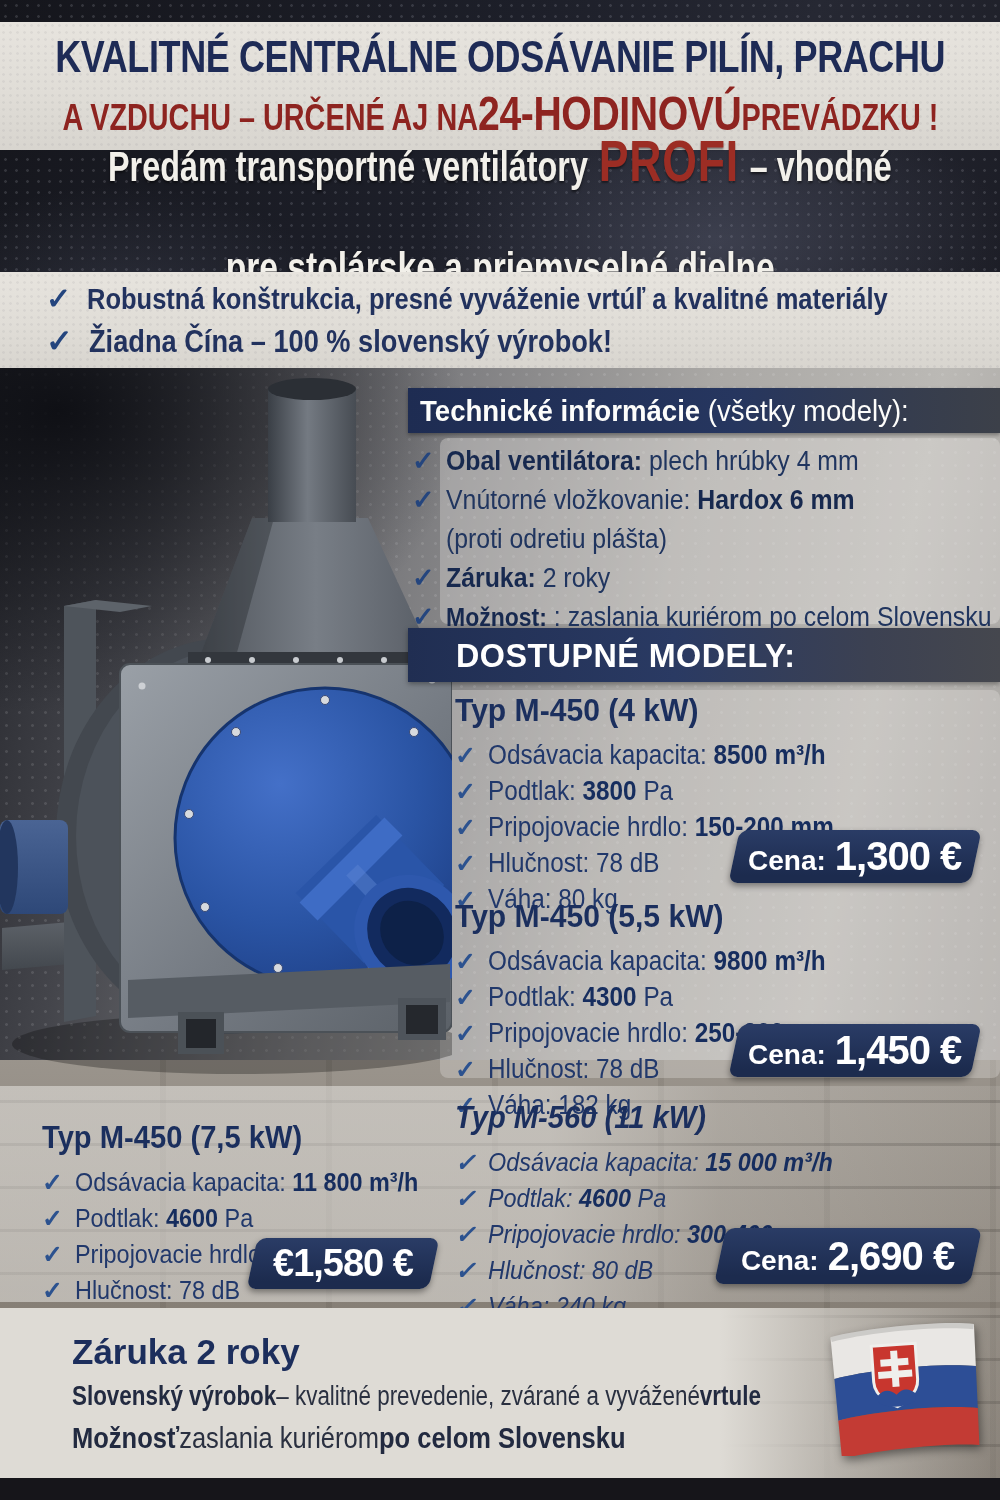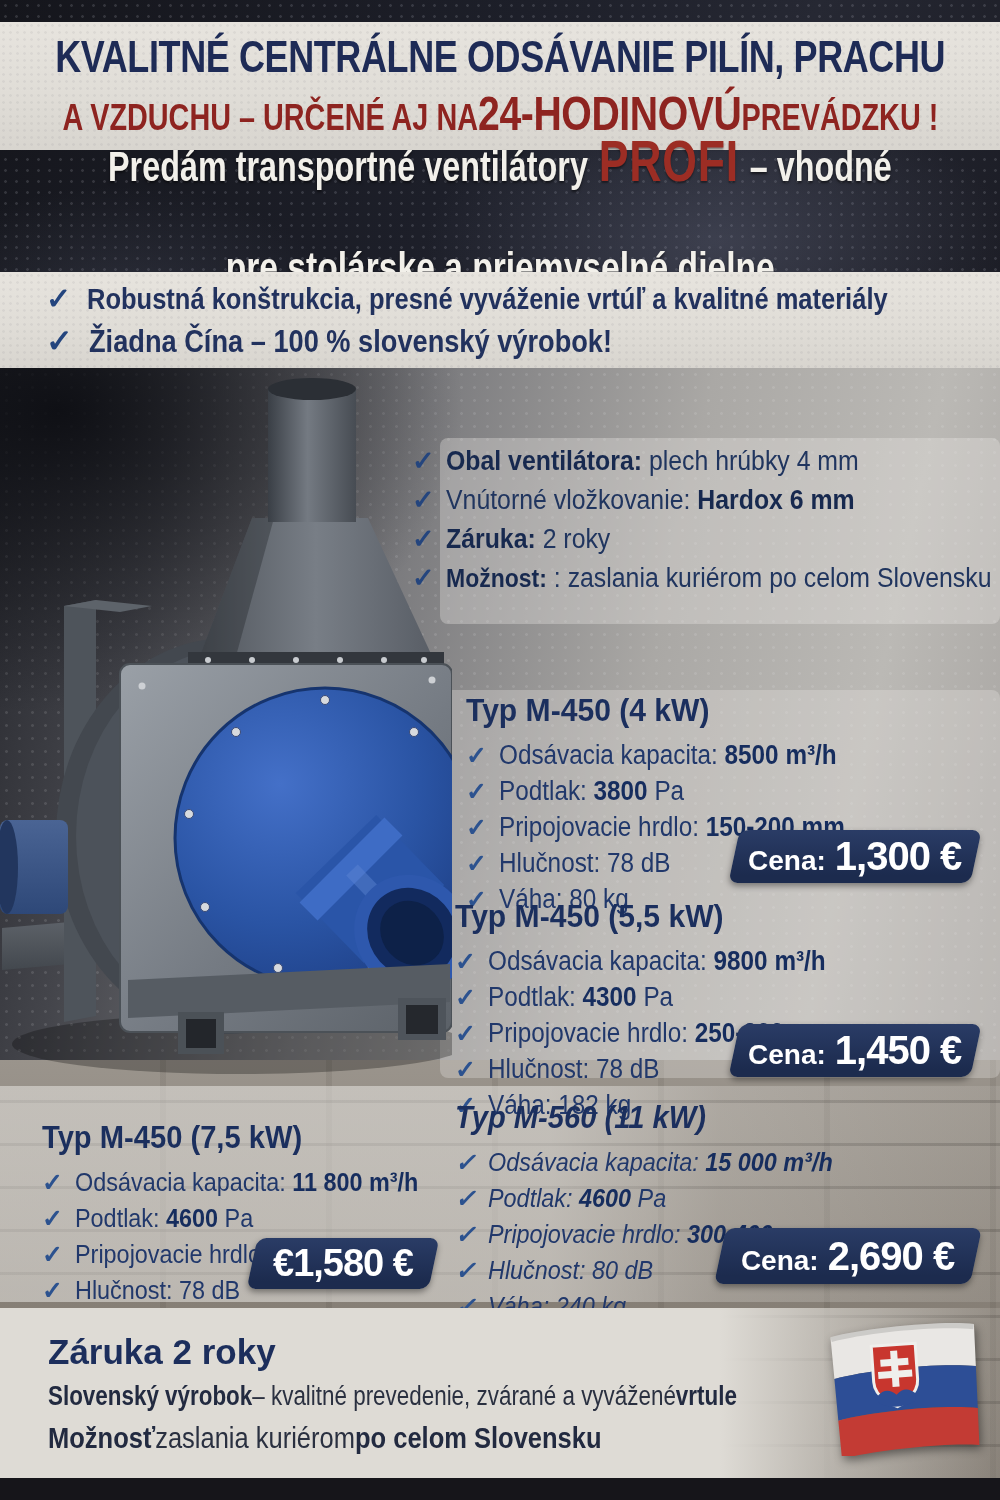--- a/index.html
+++ b/index.html
@@ -75,21 +75,21 @@
     background:linear-gradient(90deg,#202e52 0%,#2a3a63 45%,#3c4152 78%,#45474e 100%);
     display:flex;align-items:center;padding-left:48px;color:#fff;box-shadow:0 2px 5px rgba(0,0,0,.35);}
   .models-bar .in{font-size:34px;font-weight:bold;letter-spacing:.5px;transform:scaleX(.95);transform-origin:0 50%;white-space:nowrap;}
 
   .model{position:absolute;}
   .model-h{font-size:32px;font-weight:bold;color:#1b2f5e;white-space:nowrap;transform:scaleX(.94);transform-origin:0 50%;margin-bottom:8px;}
   .spec{display:flex;align-items:baseline;line-height:36px;font-size:27px;color:#21386b;}
   .spec .chk{width:33px;flex:0 0 33px;color:#2c528f;font-size:25px;}
   .spec .in{white-space:nowrap;transform:scaleX(.90);transform-origin:0 50%;display:inline-block;}
   .spec .b{font-weight:bold;color:#162d5e;}
-  .m1{left:466px;top:692px;}
+  .m1{left:455px;top:692px;}
   .m2{left:455px;top:898px;}
   .m3{left:42px;top:1092px;margin-top:28px;}
   .m4{left:455px;top:1100px;font-style:italic;}
   .m3 .model-h,.m4 .model-h{font-size:31px;}
   .m3 .spec,.m4 .spec{font-size:26px;}
 
   
   .badge{position:absolute;background:linear-gradient(180deg,#2a3c66 0%,#1c2b4e 85%);
     border-radius:9px;transform:skewX(-12deg);display:flex;align-items:center;justify-content:center;
     box-shadow:0 3px 6px rgba(0,0,0,.4);color:#fff;}
@@ -98,21 +98,21 @@
   .badge .price{font-size:40px;font-weight:bold;letter-spacing:-1px;}
   .badge.b1{right:24px;top:830px;width:242px;height:53px;}
   .badge.b2{right:24px;top:1024px;width:242px;height:53px;}
   .badge.b3{left:252px;top:1238px;width:182px;height:51px;}
   .badge.b3 .price{font-size:38px;}
   .badge.b4{right:24px;top:1228px;width:256px;height:56px;}
 
   
   .footer-band{position:absolute;left:0;right:0;top:1308px;height:170px;
     background:linear-gradient(90deg,#dedbd5 0 72%, rgba(222,219,213,.6) 84%, rgba(222,219,213,.16) 100%);
-    display:flex;flex-direction:column;justify-content:center;gap:9px;padding-left:48px;box-sizing:border-box;}
+    display:flex;flex-direction:column;justify-content:center;gap:9px;padding-left:72px;box-sizing:border-box;}
   .f1{font-size:35px;font-weight:bold;color:#1c2e5c;}
   .f2{font-size:27px;color:#2a3040;display:flex;align-items:baseline;white-space:nowrap;transform:scaleX(.83);transform-origin:0 50%;}
   .f2 .b{font-weight:bold;color:#222a40;}
   .f3{font-size:30px;color:#2a3040;display:flex;align-items:baseline;white-space:nowrap;transform:scaleX(.85);transform-origin:0 50%;}
   .f3 .b{font-weight:bold;color:#222a40;}
   .flag{position:absolute;right:16px;top:1314px;width:156px;height:142px;filter:drop-shadow(2px 4px 5px rgba(0,0,0,.45));}
 
   .fan{position:absolute;left:0;top:368px;width:452px;height:724px;}
 </style>
 </head>
@@ -242,39 +242,49 @@
     <div class="check-line">
       <span class="chk">✓</span>
       <span class="txt">Robustná konštrukcia, presné vyváženie vrtúľ a kvalitné materiály</span>
     </div>
     <div class="check-line second">
       <span class="chk">✓</span>
       <span class="txt">Žiadna Čína – 100 % slovenský výrobok!</span>
     </div>
   </div>
 
+  <div class="tech-bar">
+    <span class="in"><span class="b">Technické informácie</span><span> (všetky modely):</span></span>
+  </div>
   <div class="tech-list">
     <div class="trow">
       <span class="chk">✓</span>
       <span class="in"><span></span><span class="b">Obal ventilátora:</span><span> plech hrúbky 4 mm</span></span>
     </div>
     <div class="trow">
       <span class="chk">✓</span>
       <span class="in"><span>Vnútorné vložkovanie: </span><span class="b">Hardox 6 mm</span><span></span></span>
     </div>
     <div class="trow">
+      <span class="chk" style="visibility:hidden"></span>
+      <span class="in"><span>(proti odretiu plášta)</span></span>
+    </div>
+    <div class="trow">
       <span class="chk">✓</span>
       <span class="in"><span></span><span class="b">Záruka:</span><span> 2 roky</span></span>
     </div>
     <div class="trow small">
       <span class="chk">✓</span>
       <span class="in"><span></span><span class="b">Možnost:</span><span> : zaslania kuriérom po celom Slovensku</span></span>
     </div>
   </div>
 
+  <div class="models-bar">
+    <span class="in">DOSTUPNÉ MODELY:</span>
+  </div>
 
   <div class="model m1">
     <div class="model-h">Typ M-450 (4 kW)</div>
     <div class="spec">
         <span class="chk">✓</span>
         <span class="in"><span>Odsávacia kapacita: </span><span class="b">8500 m³/h</span><span></span></span>
       </div>
     <div class="spec">
         <span class="chk">✓</span>
         <span class="in"><span>Podtlak: </span><span class="b">3800</span><span> Pa</span></span>

